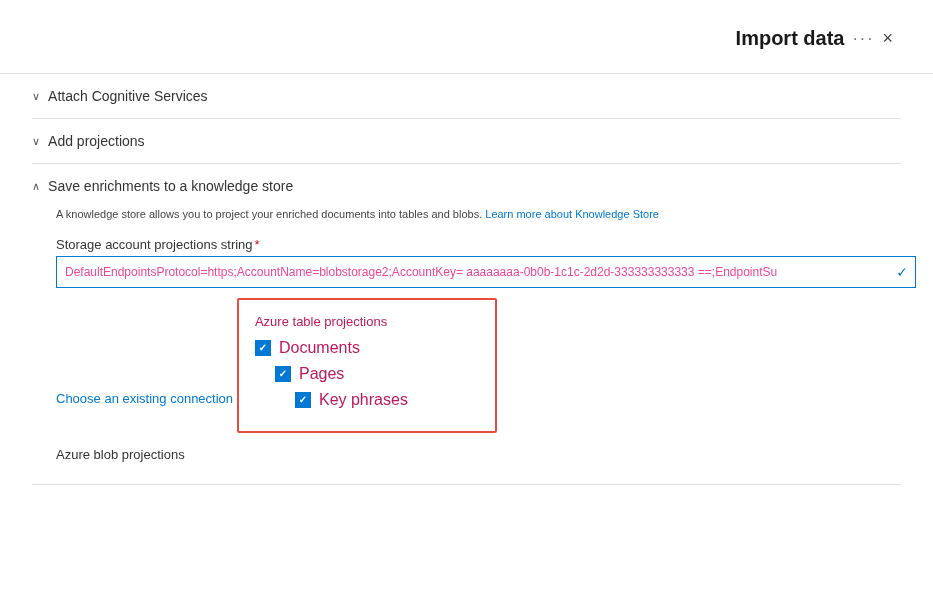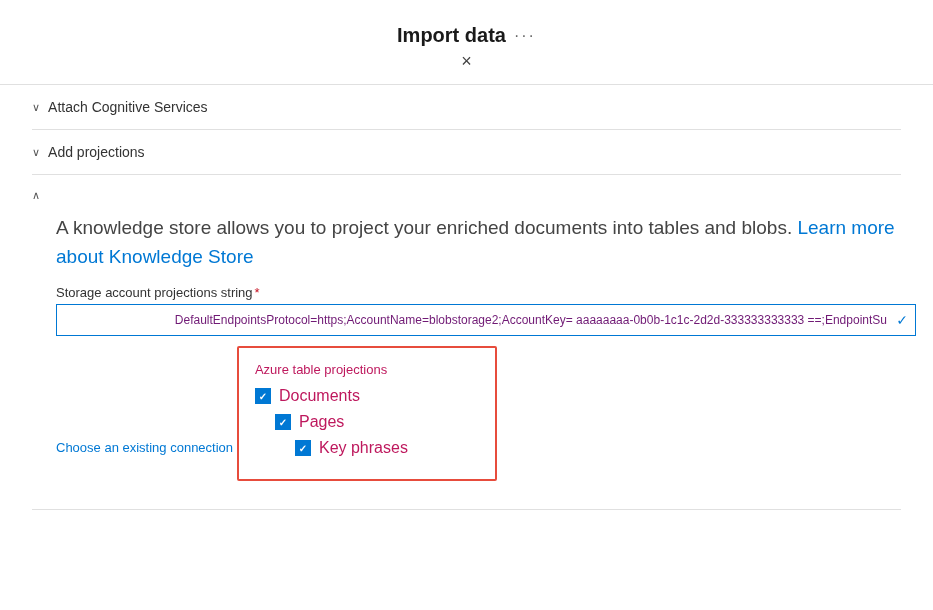--- a/index.html
+++ b/index.html
@@ -13,22 +13,21 @@
       width: 933px;
       min-height: 610px;
       background: #fff;
       padding: 24px 32px 24px 32px;
       position: relative;
     }
     .panel-header {
       display: flex;
       align-items: center;
       justify-content: flex-end;
-      margin-bottom: 8px;
-      flex-direction: column;
+      margin-bottom: 20px;
     }
     .panel-title-row {
       display: flex;
       align-items: center;
       gap: 8px;
     }
     .panel-title {
       font-size: 20px;
       font-weight: 600;
       color: #1a1a1a;
@@ -69,21 +68,21 @@
       color: #555;
     }
     .section-label {
       font-weight: 400;
       font-size: 14px;
     }
     .section-content {
       padding: 12px 0 0 24px;
     }
     .description {
-      font-size: 19px;
+      font-size: 11px;
       color: #444;
       margin-bottom: 14px;
       line-height: 1.5;
     }
     .link {
       color: #0078d4;
       text-decoration: none;
       cursor: pointer;
     }
     .field-label {
@@ -99,24 +98,23 @@
       position: relative;
       display: inline-block;
       width: 860px;
     }
     .text-input-wrapper input {
       width: 100%;
       height: 32px;
       border: 1.5px solid #0078d4;
       padding: 4px 28px 4px 8px;
       font-size: 12px;
-      color: #701a75;
+      color: #ec4899;
       outline: none;
       background: #fff;
-      text-align: right;
     }
     .input-check {
       position: absolute;
       right: 8px;
       top: 50%;
       transform: translateY(-50%);
       color: #0078d4;
       font-size: 14px;
     }
     .choose-connection {
@@ -216,20 +214,21 @@
   <div class="section">
     <div class="section-header">
       <span class="chevron">∨</span>
       <span class="section-label">Add projections</span>
     </div>
   </div>
 
   <div class="section">
     <div class="section-header">
       <span class="chevron">∧</span>
+      <span class="section-label">Save enrichments to a knowledge store</span>
     </div>
 
     <div class="section-content">
       
       <p class="description">
         <span>A knowledge store allows you to project your enriched documents into tables and blobs.</span>
         <a class="link">Learn more about Knowledge Store</a>
       </p>
 
       
@@ -270,17 +269,18 @@
         <div class="checkbox-row indent2">
           <div class="checkbox">
             <span class="checkbox-check">✓</span>
           </div>
           <span class="checkbox-label">Key phrases</span>
         </div>
       </div>
 
       
       <div class="blob-section">
+        <div class="blob-title">Azure blob projections</div>
       </div>
 
     </div>
   </div>
 </div>
 
 </body></html>

